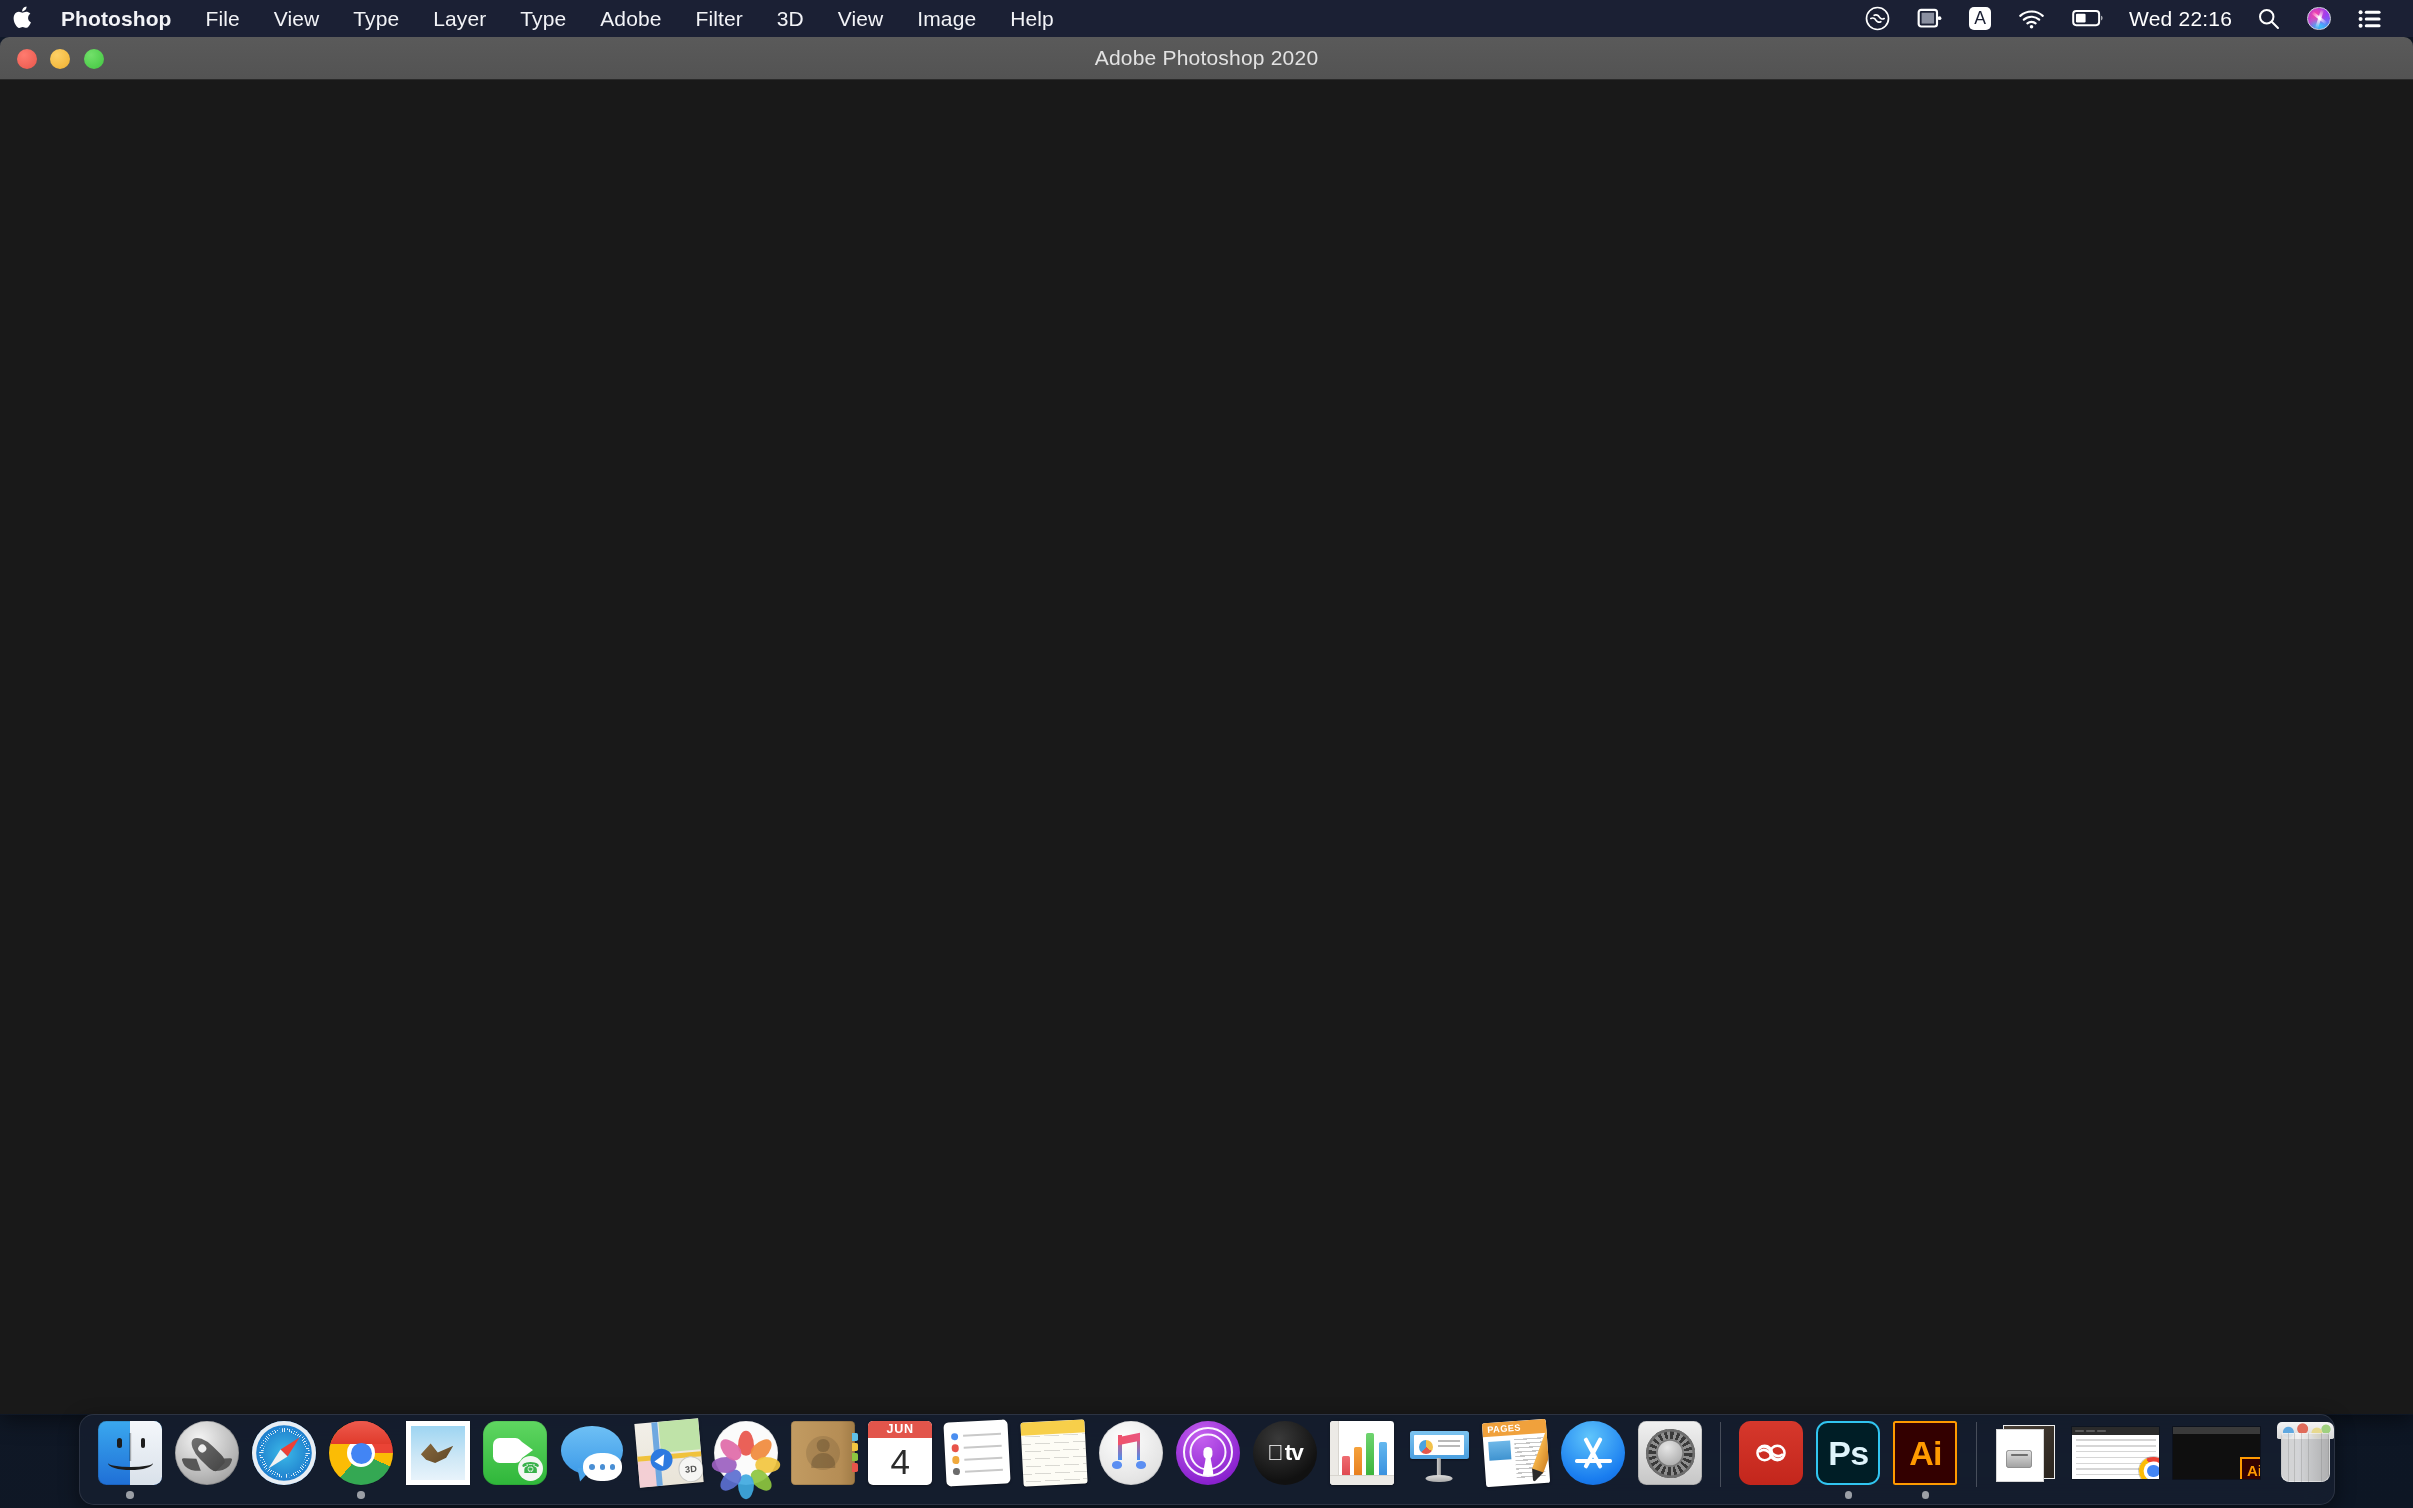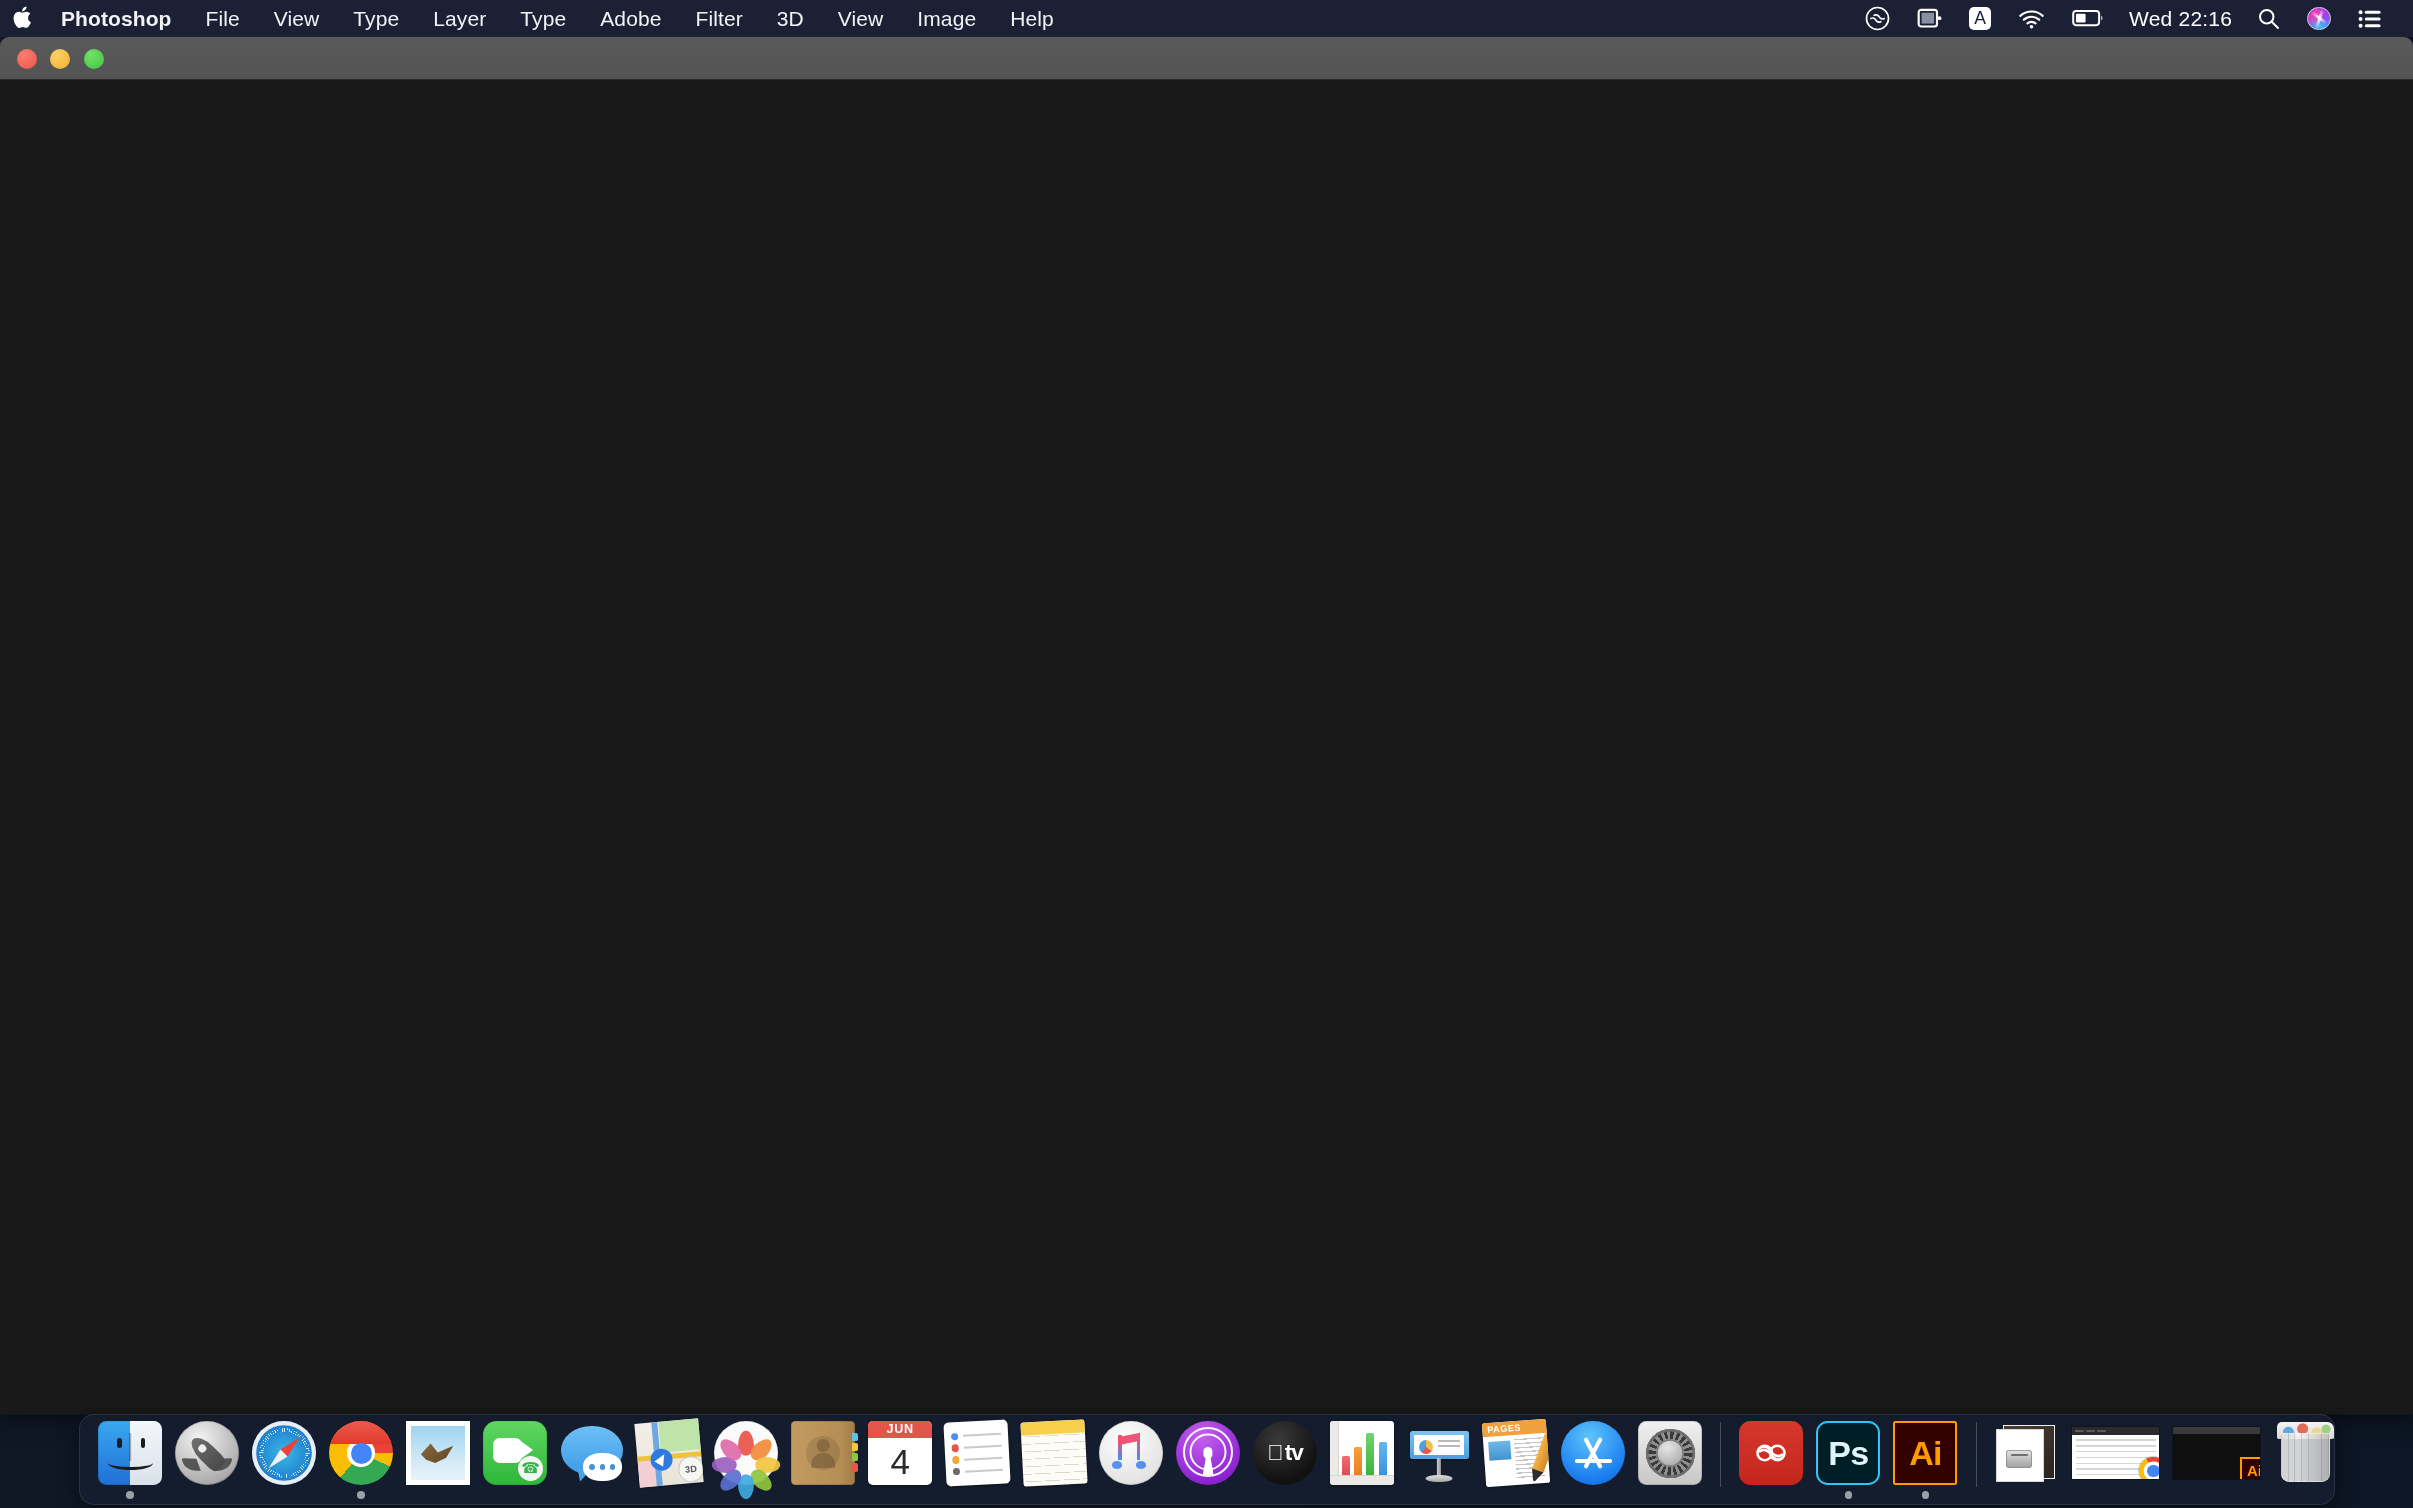--- a/index.html
+++ b/index.html
@@ -833,20 +833,21 @@
   </div>
 </div>
 
 <div id="ps-window">
   <div id="ps-titlebar">
     <div id="traffic-lights">
       <span class="tl tl-close"></span>
       <span class="tl tl-min"></span>
       <span class="tl tl-max"></span>
     </div>
+    <div id="ps-title">Adobe Photoshop 2020</div>
   </div>
   <div id="ps-canvas"></div>
 </div>
 
 <div id="dock">
 
   <div class="dock-item">
     <div class="dock-icon">
       <div class="ico ico-finder">
         <div class="right-half"></div>

